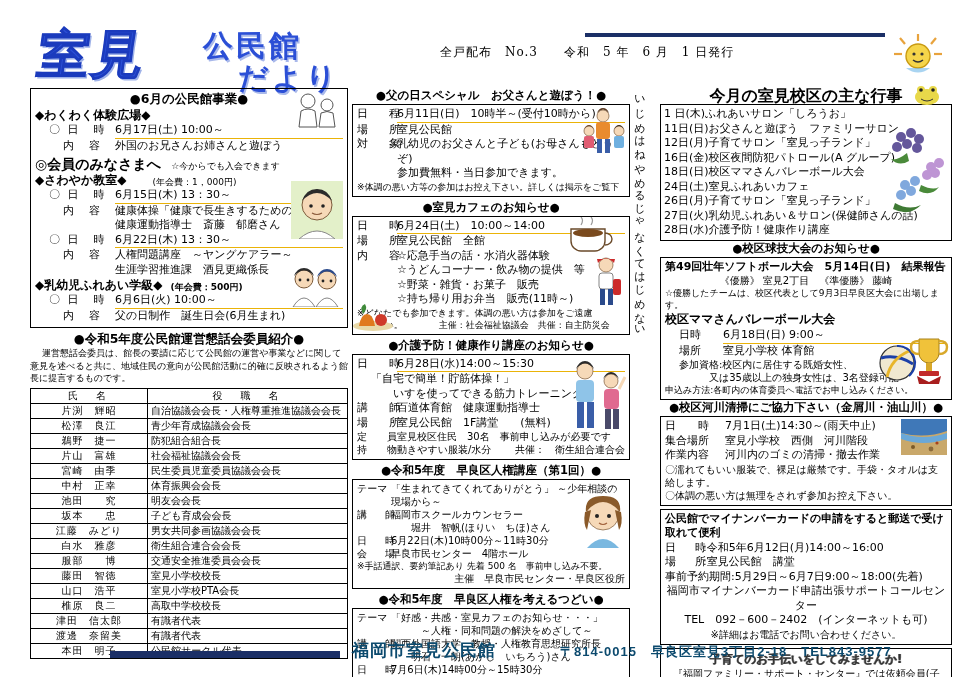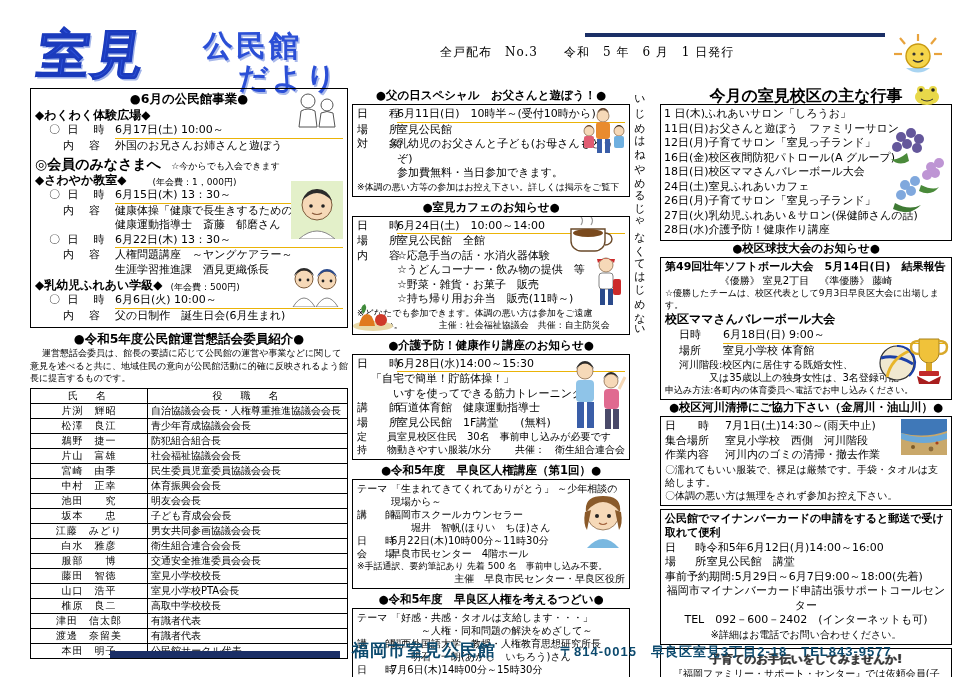--- a/index.html
+++ b/index.html
@@ -211,21 +211,21 @@
         <path d="M6 40 q11 -18 22 0z" fill="#fff" stroke="#666" stroke-width="0.8"></path>
         <circle cx="40" cy="13" r="9" fill="#f6d9b8" stroke="#7b5a3a" stroke-width="1"></circle>
         <path d="M30 10 q10 -11 20 0 q-3 -8 -10 -8 q-7 0 -10 8z" fill="#2b4a8b"></path>
         <circle cx="36" cy="14" r="1.4" fill="#222"></circle>
           <circle cx="44" cy="14" r="1.4" fill="#222"></circle>
         <path d="M29 40 q11 -18 22 0z" fill="#fff" stroke="#666" stroke-width="0.8"></path>
       </svg>
 
       <div class="row">
         <span class="diamond-h">◆乳幼児ふれあい学級◆</span>
-        <span class="t9" style="padding-left:8px;padding-top:4px;">(年会費：500円)</span>
+        <span class="t9" style="padding-left:8px;padding-top:4px;font-weight:bold;">(年会費：500円)</span>
       </div>
       <div class="row t11 ind1">
         <span class="lbl" style="width:66px;letter-spacing:2px;">〇 日　時</span>
         <span class="val u">6月6日(火) 10:00～</span>
       </div>
       <div class="row t11 ind1">
         <span class="lbl" style="width:66px;padding-left:14px;box-sizing:border-box;letter-spacing:2px;">内　容</span>
         <span class="val">父の日制作　誕生日会(6月生まれ)</span>
       </div>
     </div>
@@ -478,21 +478,21 @@
       </div>
       <div class="t9">※手話通訳、要約筆記あり 先着 500 名　事前申し込み不要。</div>
       <div class="t10" style="text-align:right;">主催　早良市民センター・早良区役所</div>
     </div>
 
     <div style="height:3px"></div>
     <div class="sec-title sm">●令和5年度　早良区人権を考えるつどい●</div>
     <div class="box">
       <div class="row t10">
         <span class="lbl" style="width:34px;">テーマ</span>
-        <span class="val">「好感・共感・タオルは支給します・・・」</span>
+        <span class="val">「好感・共感・室見カフェのお知らせ・・・」</span>
       </div>
       <div class="t10" style="padding-left:34px;">　　　～人権・同和問題の解決をめざして～</div>
       <div class="row t10">
         <span class="lbl" style="width:34px;letter-spacing:4px;">講　師</span>
         <span class="val">関西外国語大学　教授・人権教育思想研究所長</span>
       </div>
       <div class="t10" style="padding-left:34px;">　　明石　一朗(あかし　いちろう)さん</div>
       <div class="row t10">
         <span class="lbl" style="width:34px;letter-spacing:4px;">日　時</span>
         <span class="val">7月6日(木)14時00分～15時30分</span>
@@ -577,21 +577,21 @@
       <div class="t12b">校区ママさんバレーボール大会</div>
       <div class="row t11" style="padding-left:14px;">
         <span class="lbl" style="width:44px;">日時</span>
         <span class="val u">6月18日(日) 9:00～</span>
       </div>
       <div class="row t11" style="padding-left:14px;">
         <span class="lbl" style="width:44px;">場所</span>
         <span class="val">室見小学校 体育館</span>
       </div>
       <div class="row t10" style="padding-left:14px;">
-        <span class="lbl" style="width:auto;">河川階段</span>
+        <span class="lbl" style="width:auto;">参加資格</span>
         <span class="val">:校区内に居住する既婚女性、</span>
       </div>
       <div class="t10" style="padding-left:14px;">　　　又は35歳以上の独身女性は、3名登録可能</div>
       <div class="t9">申込み方法:各町内の体育委員へ電話でお申し込みください。</div>
     </div>
 
     <div class="sec-title sm">●校区河川清掃にご協力下さい（金屑川・油山川）●</div>
     <div class="box">
       <svg style="position:absolute;right:4px;top:2px;width:46px;height:36px" viewBox="0 0 46 36">
         <rect x="0" y="0" width="46" height="36" fill="#c9a86a"></rect>

